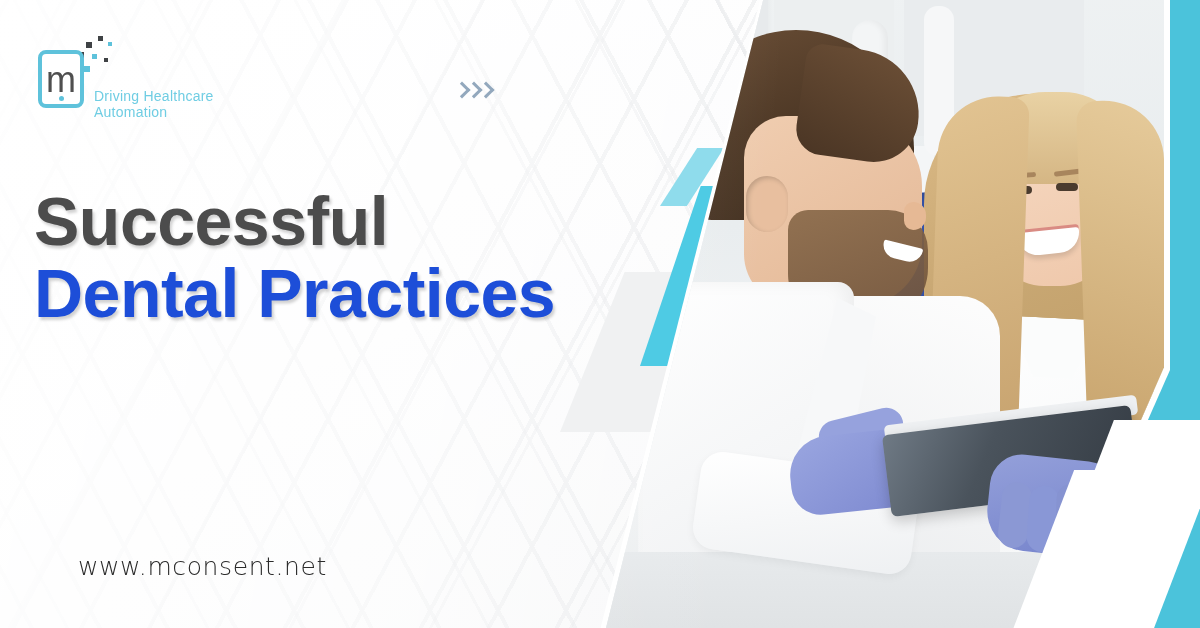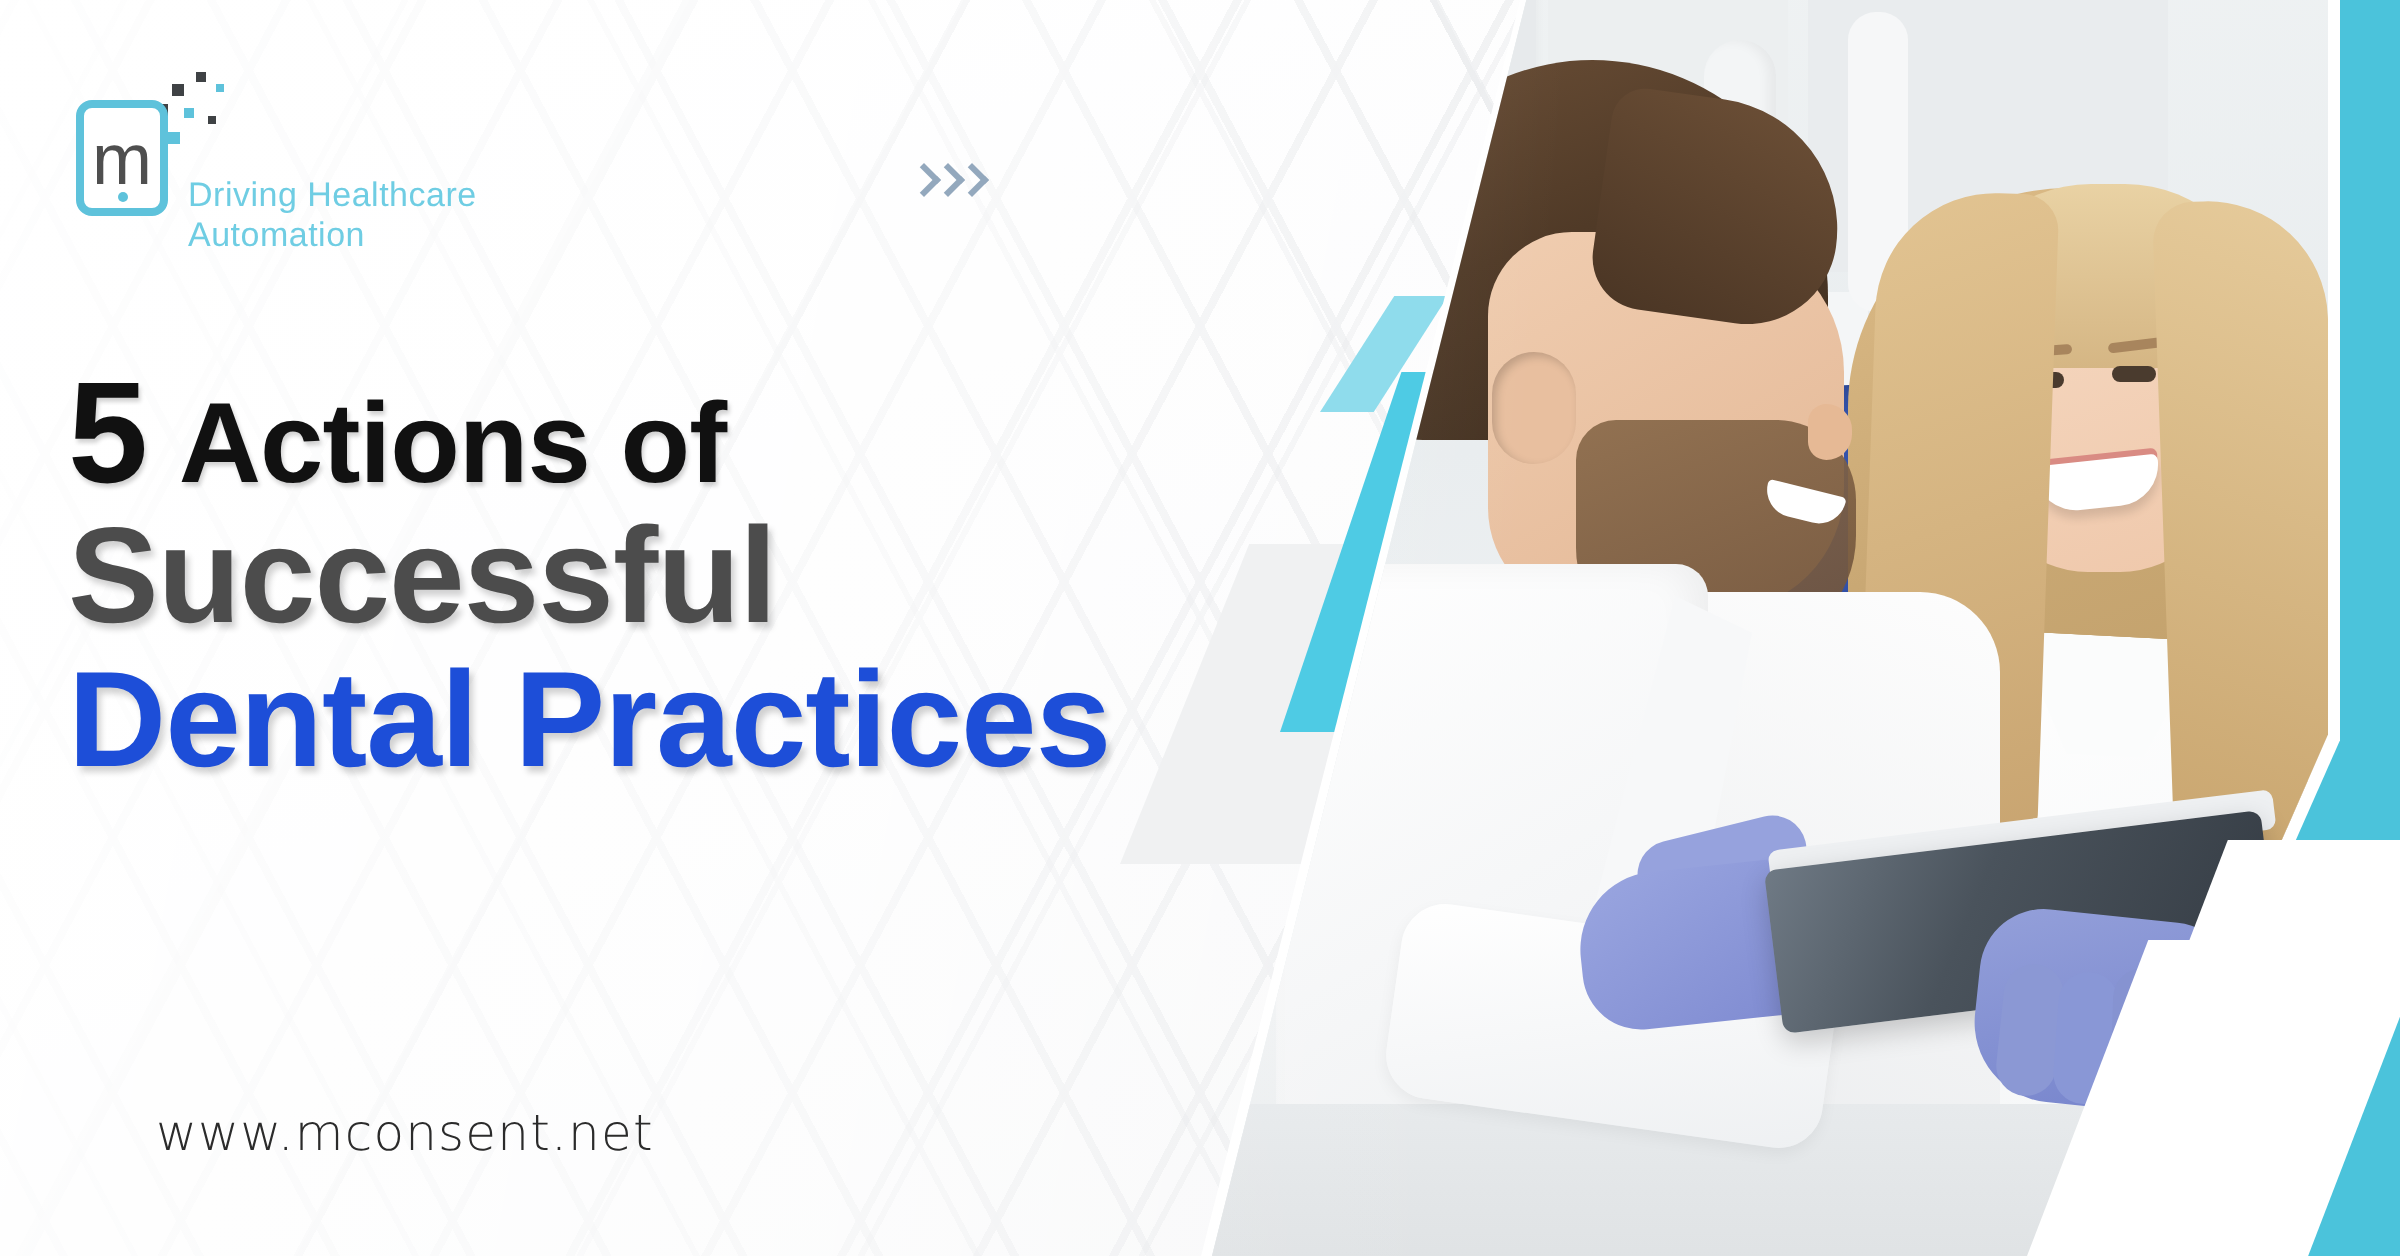--- a/index.html
+++ b/index.html
@@ -314,21 +314,21 @@
     text-align:center; font-size:36px; font-weight:400; color:#4f4f4f;
     font-family:"Liberation Sans", sans-serif; line-height:40px;
   }
   .logo-word {
     position:absolute; left:56px; top:14px;
     font-size:38px; font-weight:400; color:#4a4a4a; letter-spacing:-.3px;
     line-height:42px;
   }
   .logo-tag {
     position:absolute; left:60px; top:52px;
-    font-size:17px; color:#6fcde3; letter-spacing:.25px; font-weight:400;
+    font-size:14px; color:#6fcde3; letter-spacing:.25px; font-weight:400;
   }
   .pix { position:absolute; background:#3f4245; }
   .pix.c { background:#5ec2db; }
 
   
   .chevrons { position:absolute; left:456px; top:82px; display:flex; gap:1px; }
   .chev {
     width:11px; height:20px; position:relative;
   }
   .chev:before {
@@ -464,20 +464,19 @@
     <div class="logo-tag">Driving Healthcare Automation</div>
   </div>
 
   <div class="chevrons">
     <span class="chev"></span>
     <span class="chev"></span>
     <span class="chev"></span>
   </div>
 
   <div class="headline">
-    <div class="h-line1"><span class="h-num">5</span>&nbsp;<span>Actions of</span></div>
     <div class="h-line2">Successful</div>
     <div class="h-line3">Dental Practices</div>
   </div>
 
   <div class="url">www.mconsent.net</div>
 
 </div>
 
 </body></html>

